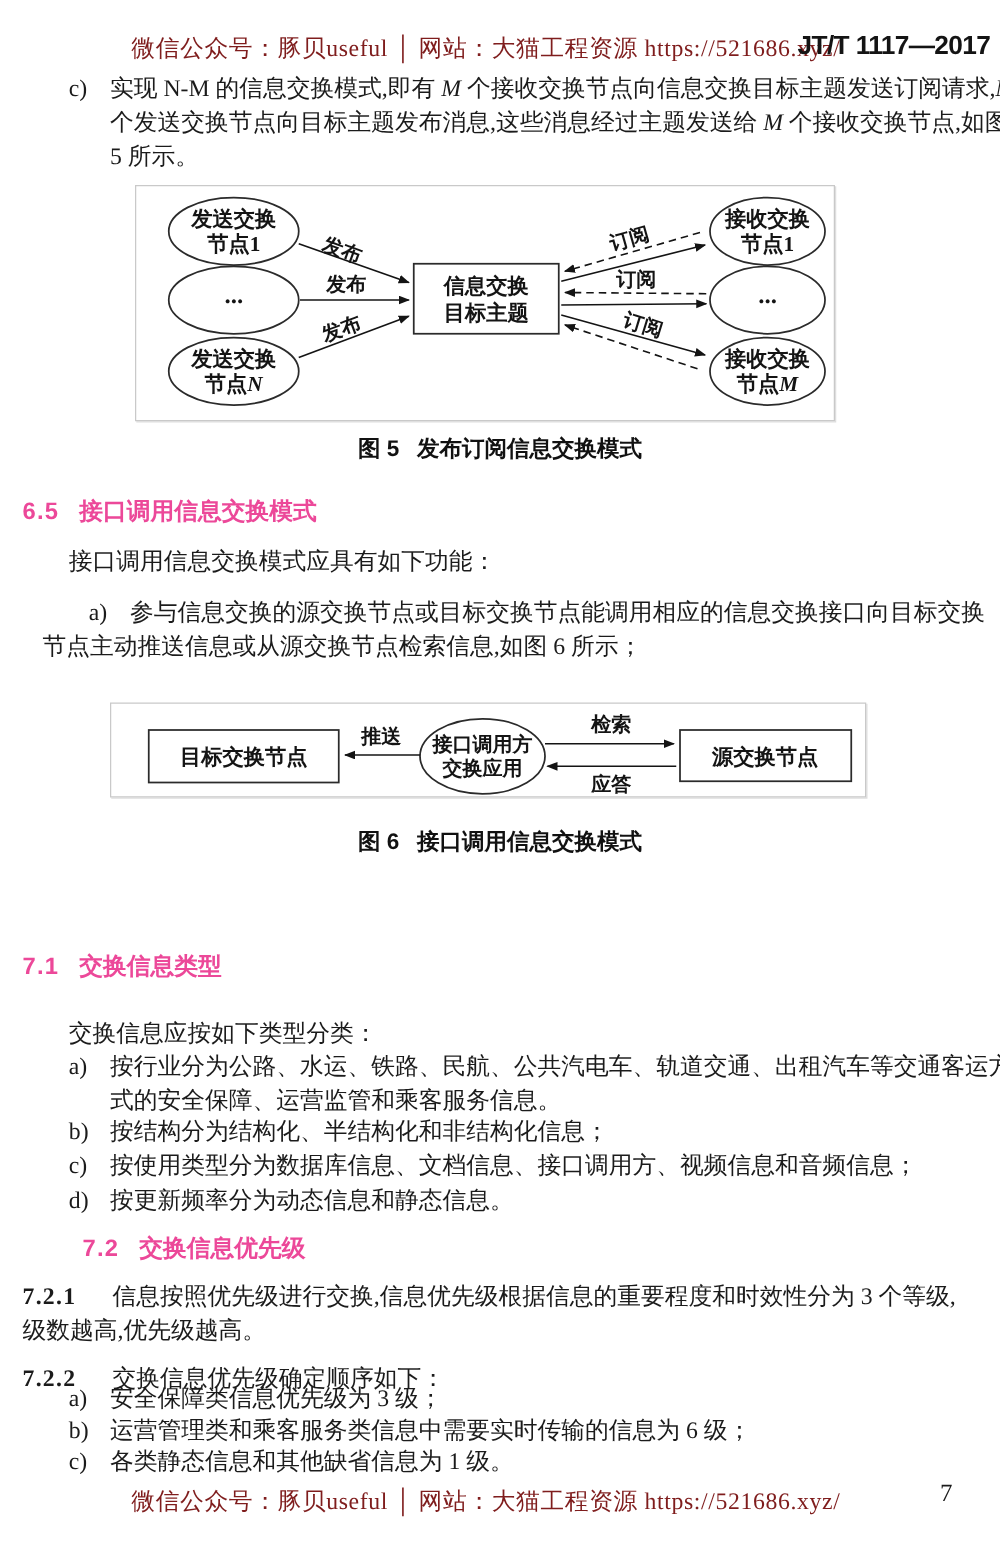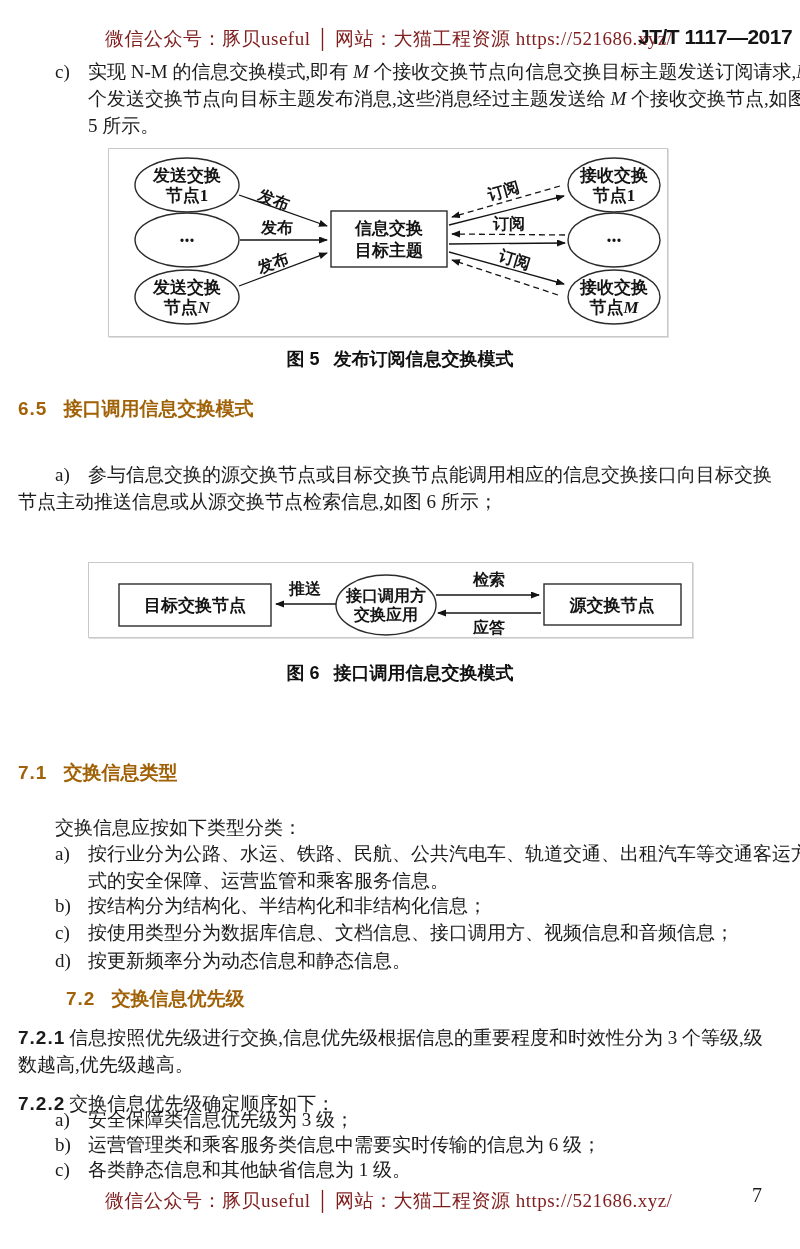--- a/index.html
+++ b/index.html
@@ -7,28 +7,28 @@
         font-family:"Liberation Serif","DejaVu Serif",serif;color:#1b1b1b;overflow:hidden;}
   .abs{position:absolute;}
   .wm{color:#7f1d1d;font-size:19px;letter-spacing:.5px;white-space:nowrap;}
   .stdnum{font-family:"Liberation Sans","DejaVu Sans",sans-serif;font-weight:bold;
           font-size:21px;color:#141414;letter-spacing:-0.5px;white-space:nowrap;text-align:right;}
   .bt{font-size:19px;line-height:27px;color:#1b1b1b;}
   .hang{padding-left:33px;text-indent:-33px;}
   .fullwrap{text-indent:37px;}
   .lab{display:inline-block;width:33px;text-indent:0;}
   .it{font-style:italic;font-family:"Liberation Serif",serif;}
-  .h{font-family:"Liberation Sans","DejaVu Sans",sans-serif;font-weight:bold;color:#a16207;
+  .h{font-family:"Liberation Sans","DejaVu Sans",sans-serif;font-weight:bold;color:#ec4899;
      font-size:19px;white-space:nowrap;}
   .h .num{margin-right:16px;letter-spacing:1px;}
   .h1size{font-size:20px;}
   .cap{width:800px;text-align:center;font-family:"Liberation Sans","DejaVu Sans",sans-serif;
        font-weight:bold;font-size:18px;color:#111;}
   .cap .capno{margin-right:14px;}
-  .pnum{font-family:Liberation Sans, sans-serif;font-weight:bold;margin-right:4px;letter-spacing:1px;}
+  .pnum{font-family:Liberation Serif, serif;font-weight:bold;margin-right:29px;letter-spacing:1px;}
   .figframe{background:#fff;border:1px solid #c9c9c9;box-shadow:1px 1px 0 #dedede;}
   svg text{font-family:"Liberation Serif","DejaVu Serif",serif;font-weight:600;fill:#141414;}
   .pageno{font-size:20px;color:#1b1b1b;}
 </style>
 </head>
 <body>
 
 <div class="page">
 
   <div class="abs wm" style="left:105px;top:26px;z-index:1;">微信公众号：豚贝useful │ 网站：大猫工程资源 https://521686.xyz/</div>
@@ -96,22 +96,23 @@
   </div>
 
   <div class="abs cap" style="left:0;top:347px;">
     <span class="capno">图 5</span><span>发布订阅信息交换模式</span>
   </div>
 
   <div class="abs h" style="left:18px;top:396px;">
     <span class="num">6.5</span><span>接口调用信息交换模式</span>
   </div>
 
+  <p class="abs bt" style="left:55px;top:436px;width:723px;margin:0;">接口调用信息交换模式应具有如下功能：</p>
 
-  <p class="abs bt fullwrap" style="left:18px;top:461px;width:762px;margin:0;">
+  <p class="abs bt fullwrap" style="left:18px;top:461px;width:762px;margin:16px;">
     <span class="lab">a)</span><span>参与信息交换的源交换节点或目标交换节点能调用相应的信息交换接口向目标交换节点主动推送信息或从源交换节点检索信息,如图 6 所示；</span>
   </p>
 
   <div class="abs figframe" style="left:88px;top:562px;width:603px;height:74px;">
     <svg width="603" height="74" viewBox="0 0 603 74">
       <g stroke="#2b2b2b" stroke-width="1.4" fill="none">
         <rect x="30" y="21" width="152" height="42"></rect>
         <ellipse cx="297" cy="42" rx="50" ry="30"></ellipse>
         <rect x="455" y="21" width="137" height="41"></rect>
       </g>

